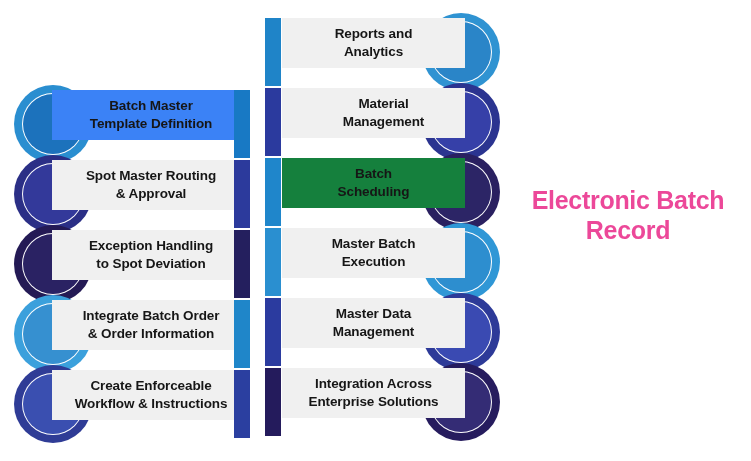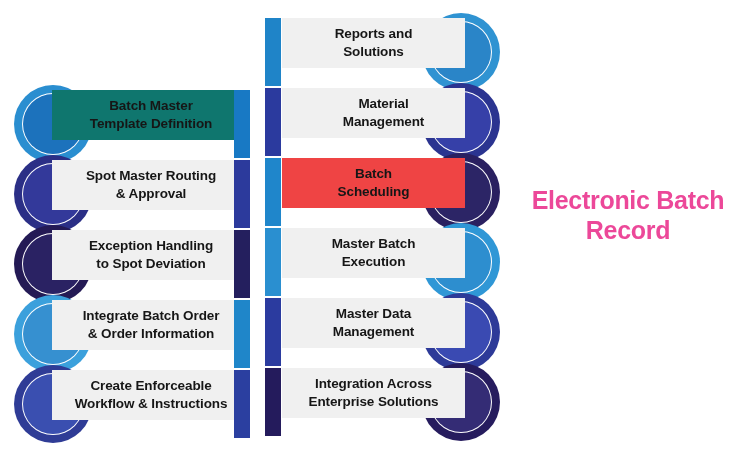--- a/index.html
+++ b/index.html
@@ -112,21 +112,21 @@
 <div id="stage">
 
   <div id="left-col">
       <div class="row left-row" style="top: 90px;">
         <div class="circgrp">
           <div class="ring" style="background: rgb(42, 142, 208);">
             <div style="position: absolute; width: 62px; height: 62px; border-radius: 50%; top: 8px; left: 8px; background: rgb(255, 255, 255);"></div>
           </div>
           <div class="disc" style="background: rgb(28, 114, 188);"></div>
         </div>
-        <div class="panel" style="background: #0f766e;">
+        <div class="panel" style="background: #3b82f6;">
           <div class="label">
             <div>Batch Master</div>
             <div>Template Definition</div>
           </div>
         </div>
         <div class="bar" style="background: rgb(24, 121, 196);"></div>
       </div>
       <div class="row left-row" style="top: 160px;">
         <div class="circgrp">
           <div class="ring" style="background: rgb(43, 47, 134);">
@@ -193,21 +193,21 @@
       <div class="row right-row" style="top: 18px;">
         <div class="circgrp">
           <div class="ring" style="background: rgb(47, 147, 210);">
             <div style="position: absolute; width: 62px; height: 62px; border-radius: 50%; top: 8px; left: 8px; background: rgb(255, 255, 255);"></div>
           </div>
           <div class="disc" style="background: rgb(42, 133, 200);"></div>
         </div>
         <div class="panel" style="background: rgb(240, 240, 240);">
           <div class="label">
             <div>Reports and</div>
-            <div>Solutions</div>
+            <div>Analytics</div>
           </div>
         </div>
         <div class="bar" style="background: rgb(31, 132, 200);"></div>
       </div>
       <div class="row right-row" style="top: 88px;">
         <div class="circgrp">
           <div class="ring" style="background: rgb(43, 52, 144);">
             <div style="position: absolute; width: 62px; height: 62px; border-radius: 50%; top: 8px; left: 8px; background: rgb(255, 255, 255);"></div>
           </div>
           <div class="disc" style="background: rgb(54, 64, 168);"></div>
@@ -220,21 +220,21 @@
         </div>
         <div class="bar" style="background: rgb(43, 58, 158);"></div>
       </div>
       <div class="row right-row" style="top: 158px;">
         <div class="circgrp">
           <div class="ring" style="background: rgb(42, 32, 96);">
             <div style="position: absolute; width: 62px; height: 62px; border-radius: 50%; top: 8px; left: 8px; background: rgb(255, 255, 255);"></div>
           </div>
           <div class="disc" style="background: rgb(44, 37, 102);"></div>
         </div>
-        <div class="panel" style="background: #ef4444;">
+        <div class="panel" style="background: #15803d;">
           <div class="label">
             <div>Batch</div>
             <div>Scheduling</div>
           </div>
         </div>
         <div class="bar" style="background: rgb(31, 134, 203);"></div>
       </div>
       <div class="row right-row" style="top: 228px;">
         <div class="circgrp">
           <div class="ring" style="background: rgb(47, 151, 214);">

